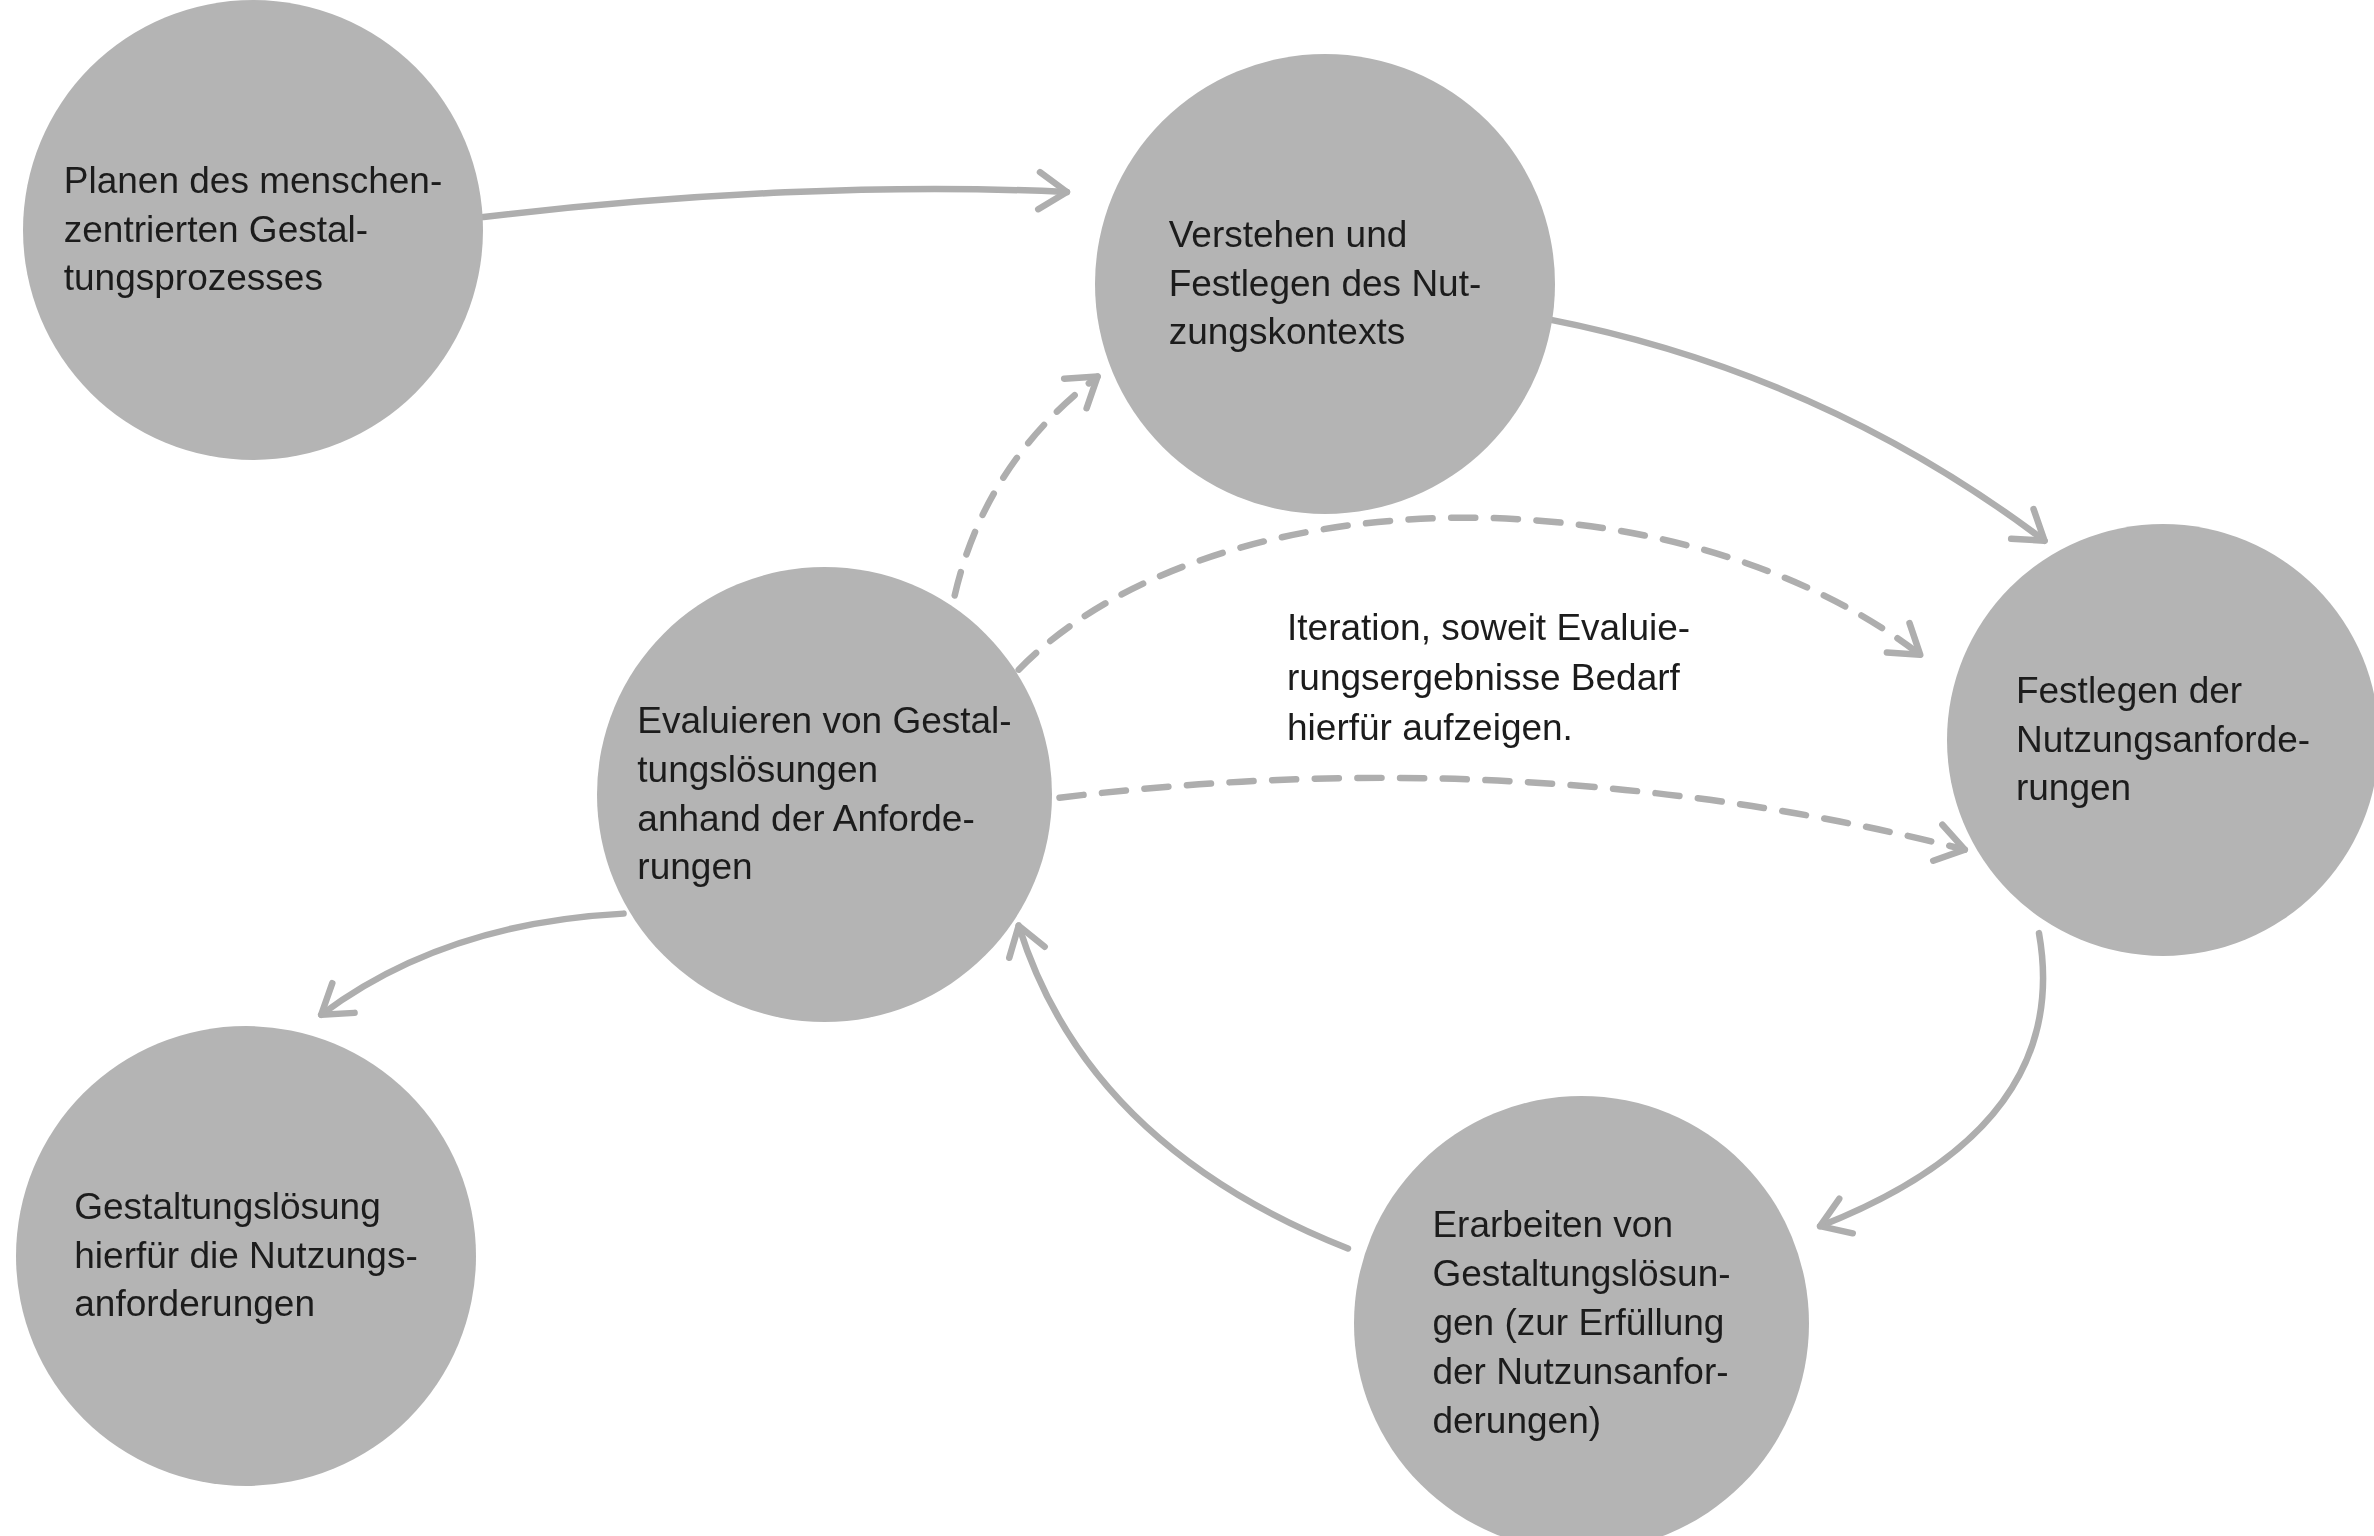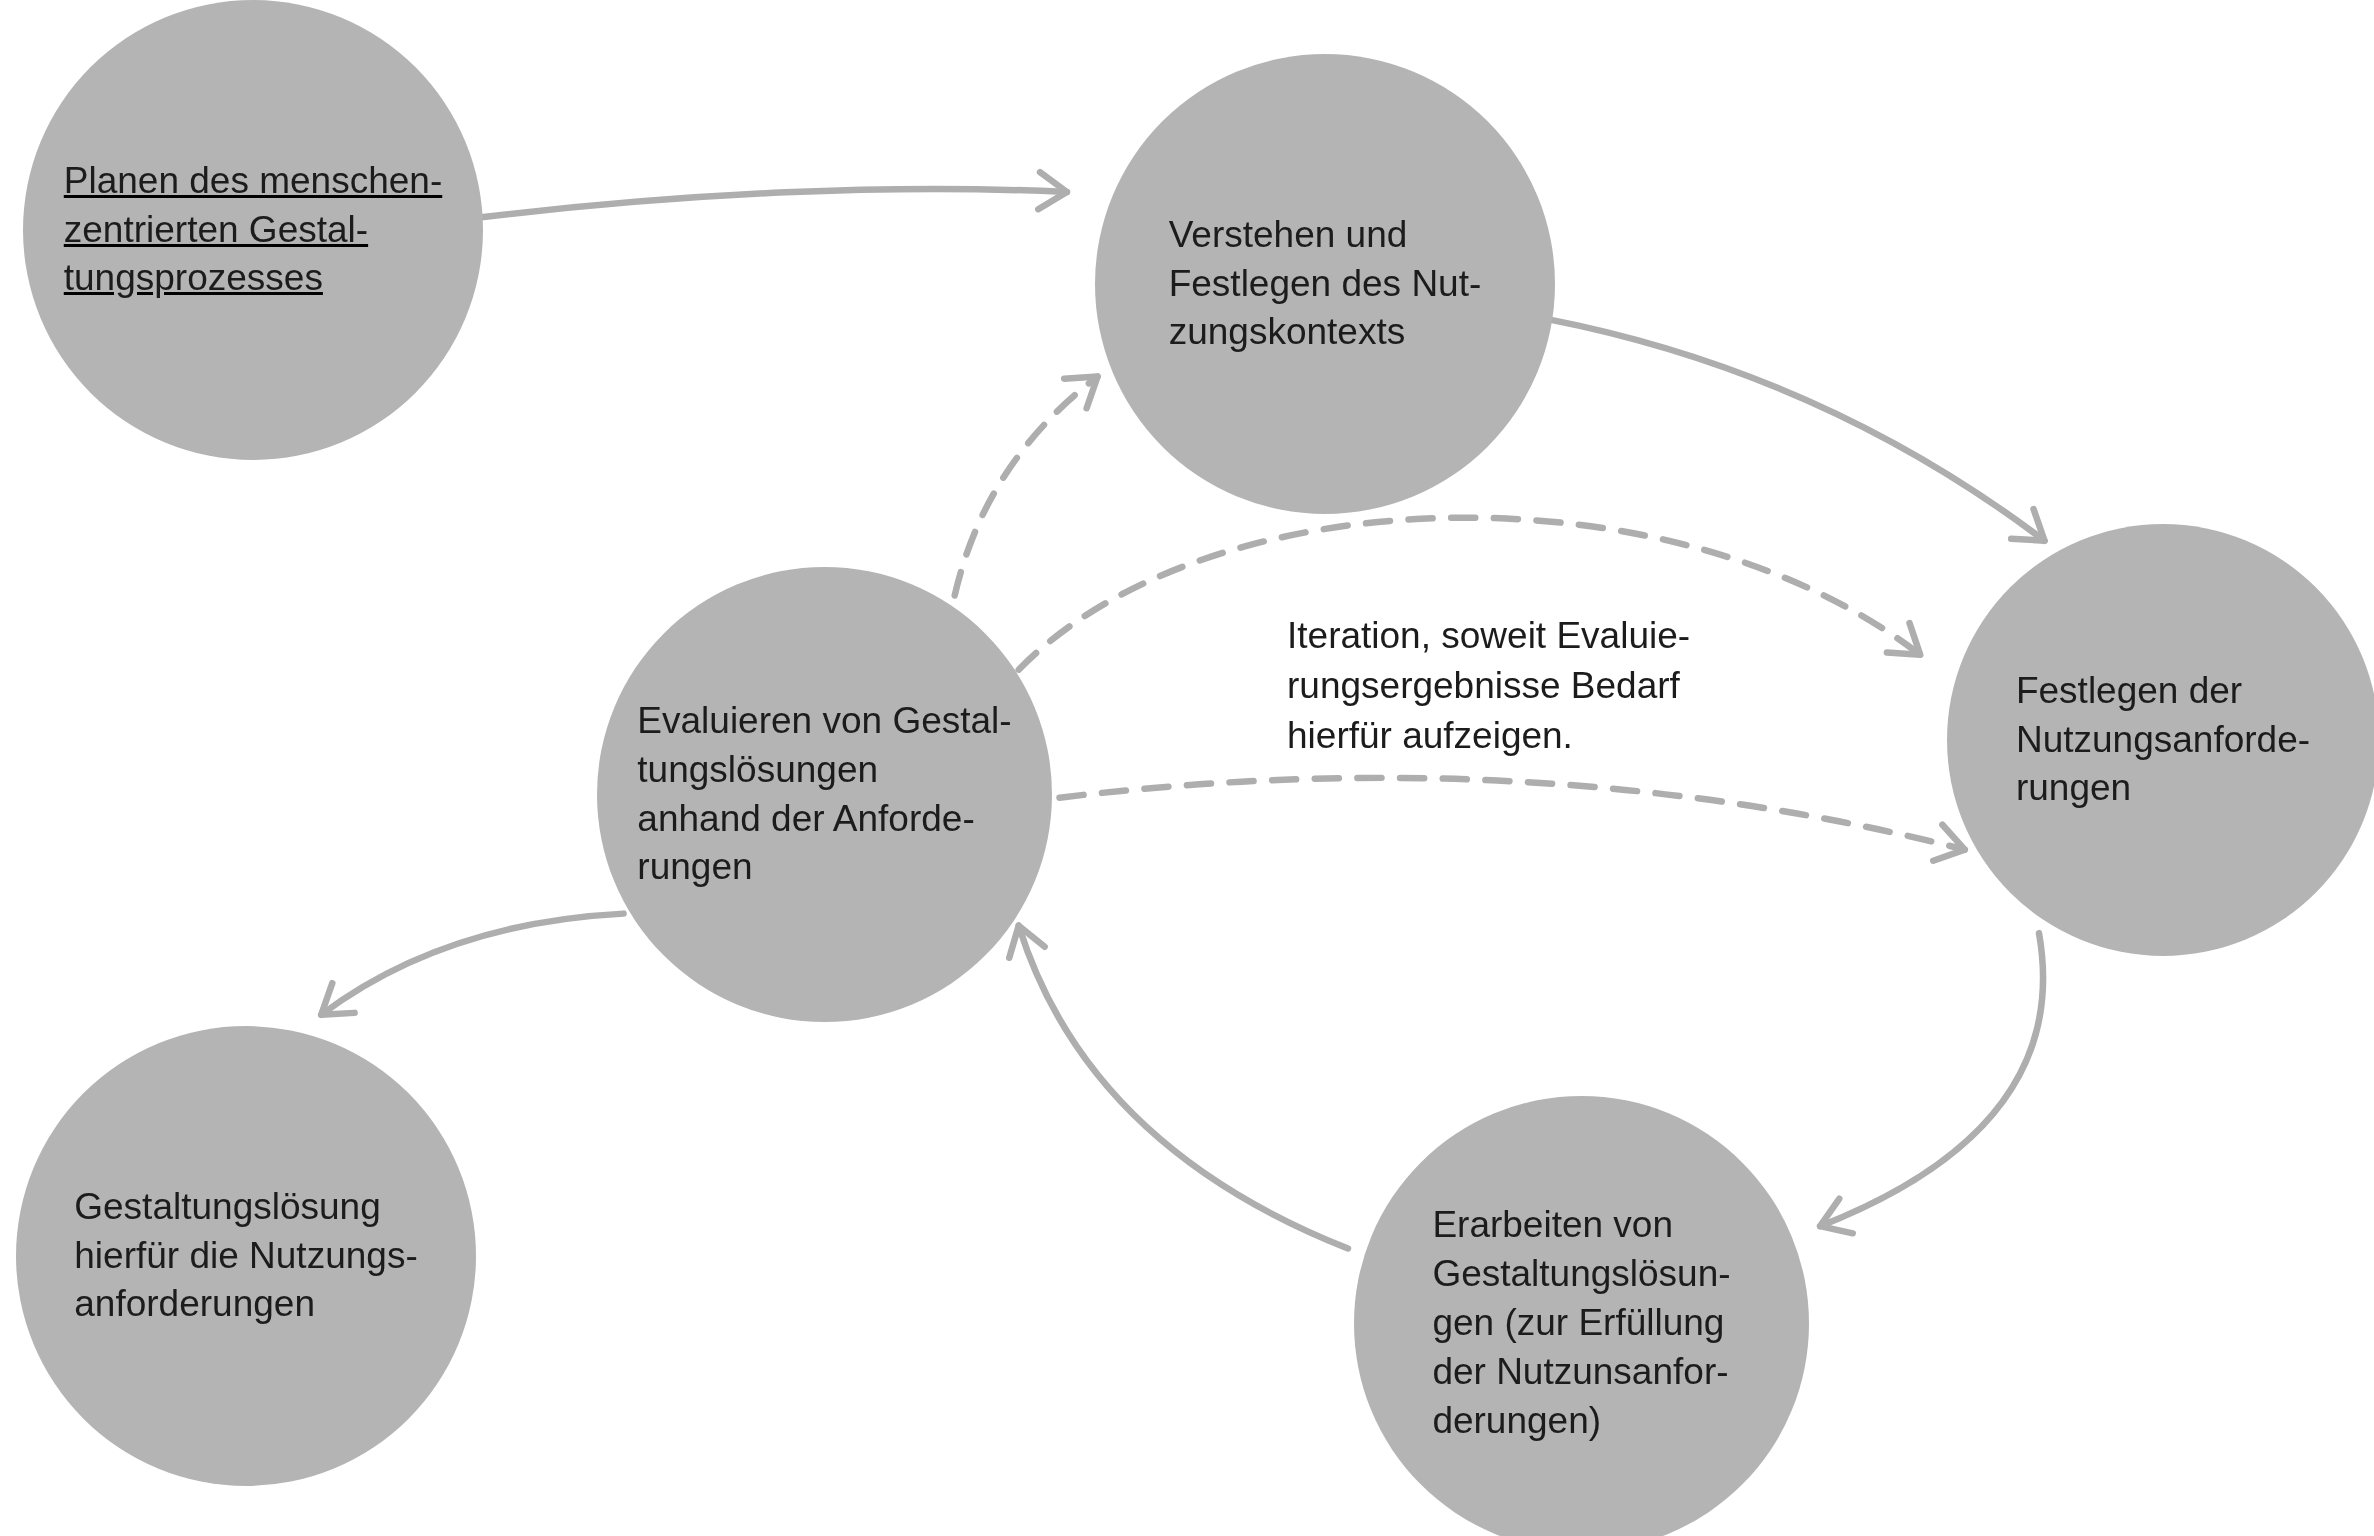--- a/index.html
+++ b/index.html
@@ -48,35 +48,34 @@
     align-items: center;
     justify-content: center;
   }
   .node .label {
     font-size: 37px;
     line-height: 1.32;
     color: var(--text);
     white-space: pre-line;
     text-align: left;
   }
-  .n-plan      { left: 23px;   top: 0px;    width: 460px; height: 460px; text-decoration: underline; }
+  .n-plan      { left: 23px;   top: 0px;    width: 460px; height: 460px; }
   .n-context   { left: 1095px; top: 54px;   width: 460px; height: 460px; }
   .n-require   { left: 1947px; top: 524px;  width: 432px; height: 432px; }
   .n-evaluate  { left: 597px;  top: 567px;  width: 455px; height: 455px; }
   .n-produce   { left: 1354px; top: 1096px; width: 455px; height: 455px; }
   .n-solution  { left: 16px;   top: 1026px; width: 460px; height: 460px; }
   .annotation {
     position: absolute;
     left: 1287px; top: 603px;
     font-size: 37px;
     line-height: 1.35;
     color: var(--text);
     white-space: pre-line;
     text-align: left;
-    margin-top: 8px;
   }
 </style>
 </head>
 <body>
 
 <div class="stage">
 
   <svg class="arrows" viewBox="0 0 2560 1656" aria-hidden="true">
     <defs>
       <marker id="head" markerUnits="userSpaceOnUse" markerWidth="90" markerHeight="90" viewBox="-45 -45 90 90" refX="0" refY="0" orient="auto">

